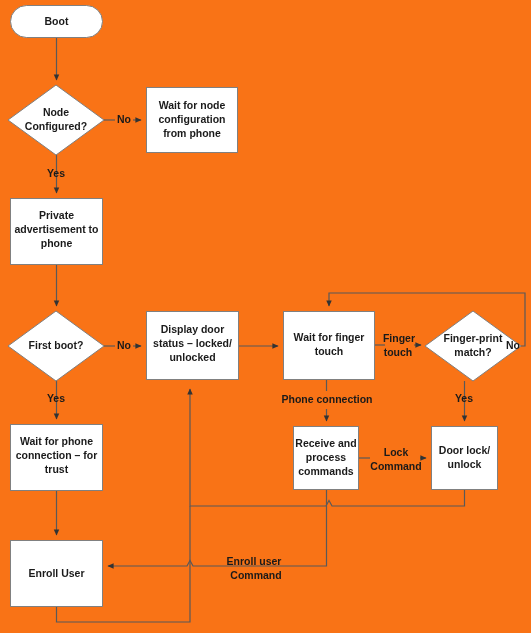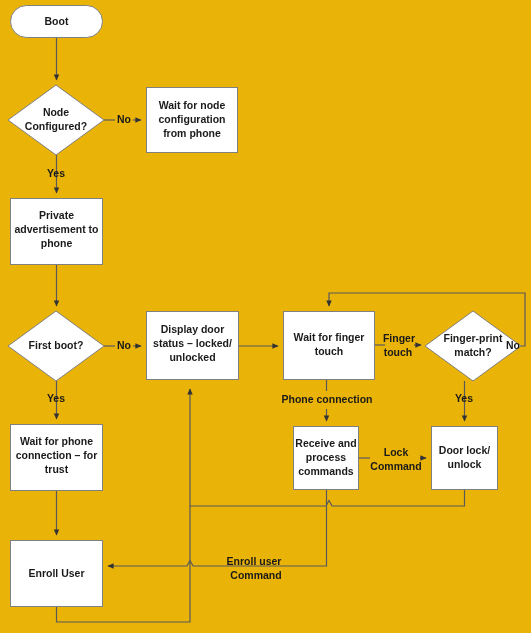--- a/index.html
+++ b/index.html
@@ -10,21 +10,21 @@
   body {
     width: 531px;
     height: 633px;
     font-family: "Liberation Sans", sans-serif;
     overflow: hidden;
   }
   #flow-root {
     position: relative;
     width: 531px;
     height: 633px;
-    background: #eab308;
+    background: #f97316;
   }
   svg#flow-svg {
     display: block;
     width: 531px;
     height: 633px;
   }
   .node-shape {
     fill: #ffffff;
     stroke: #808080;
     stroke-width: 1;

